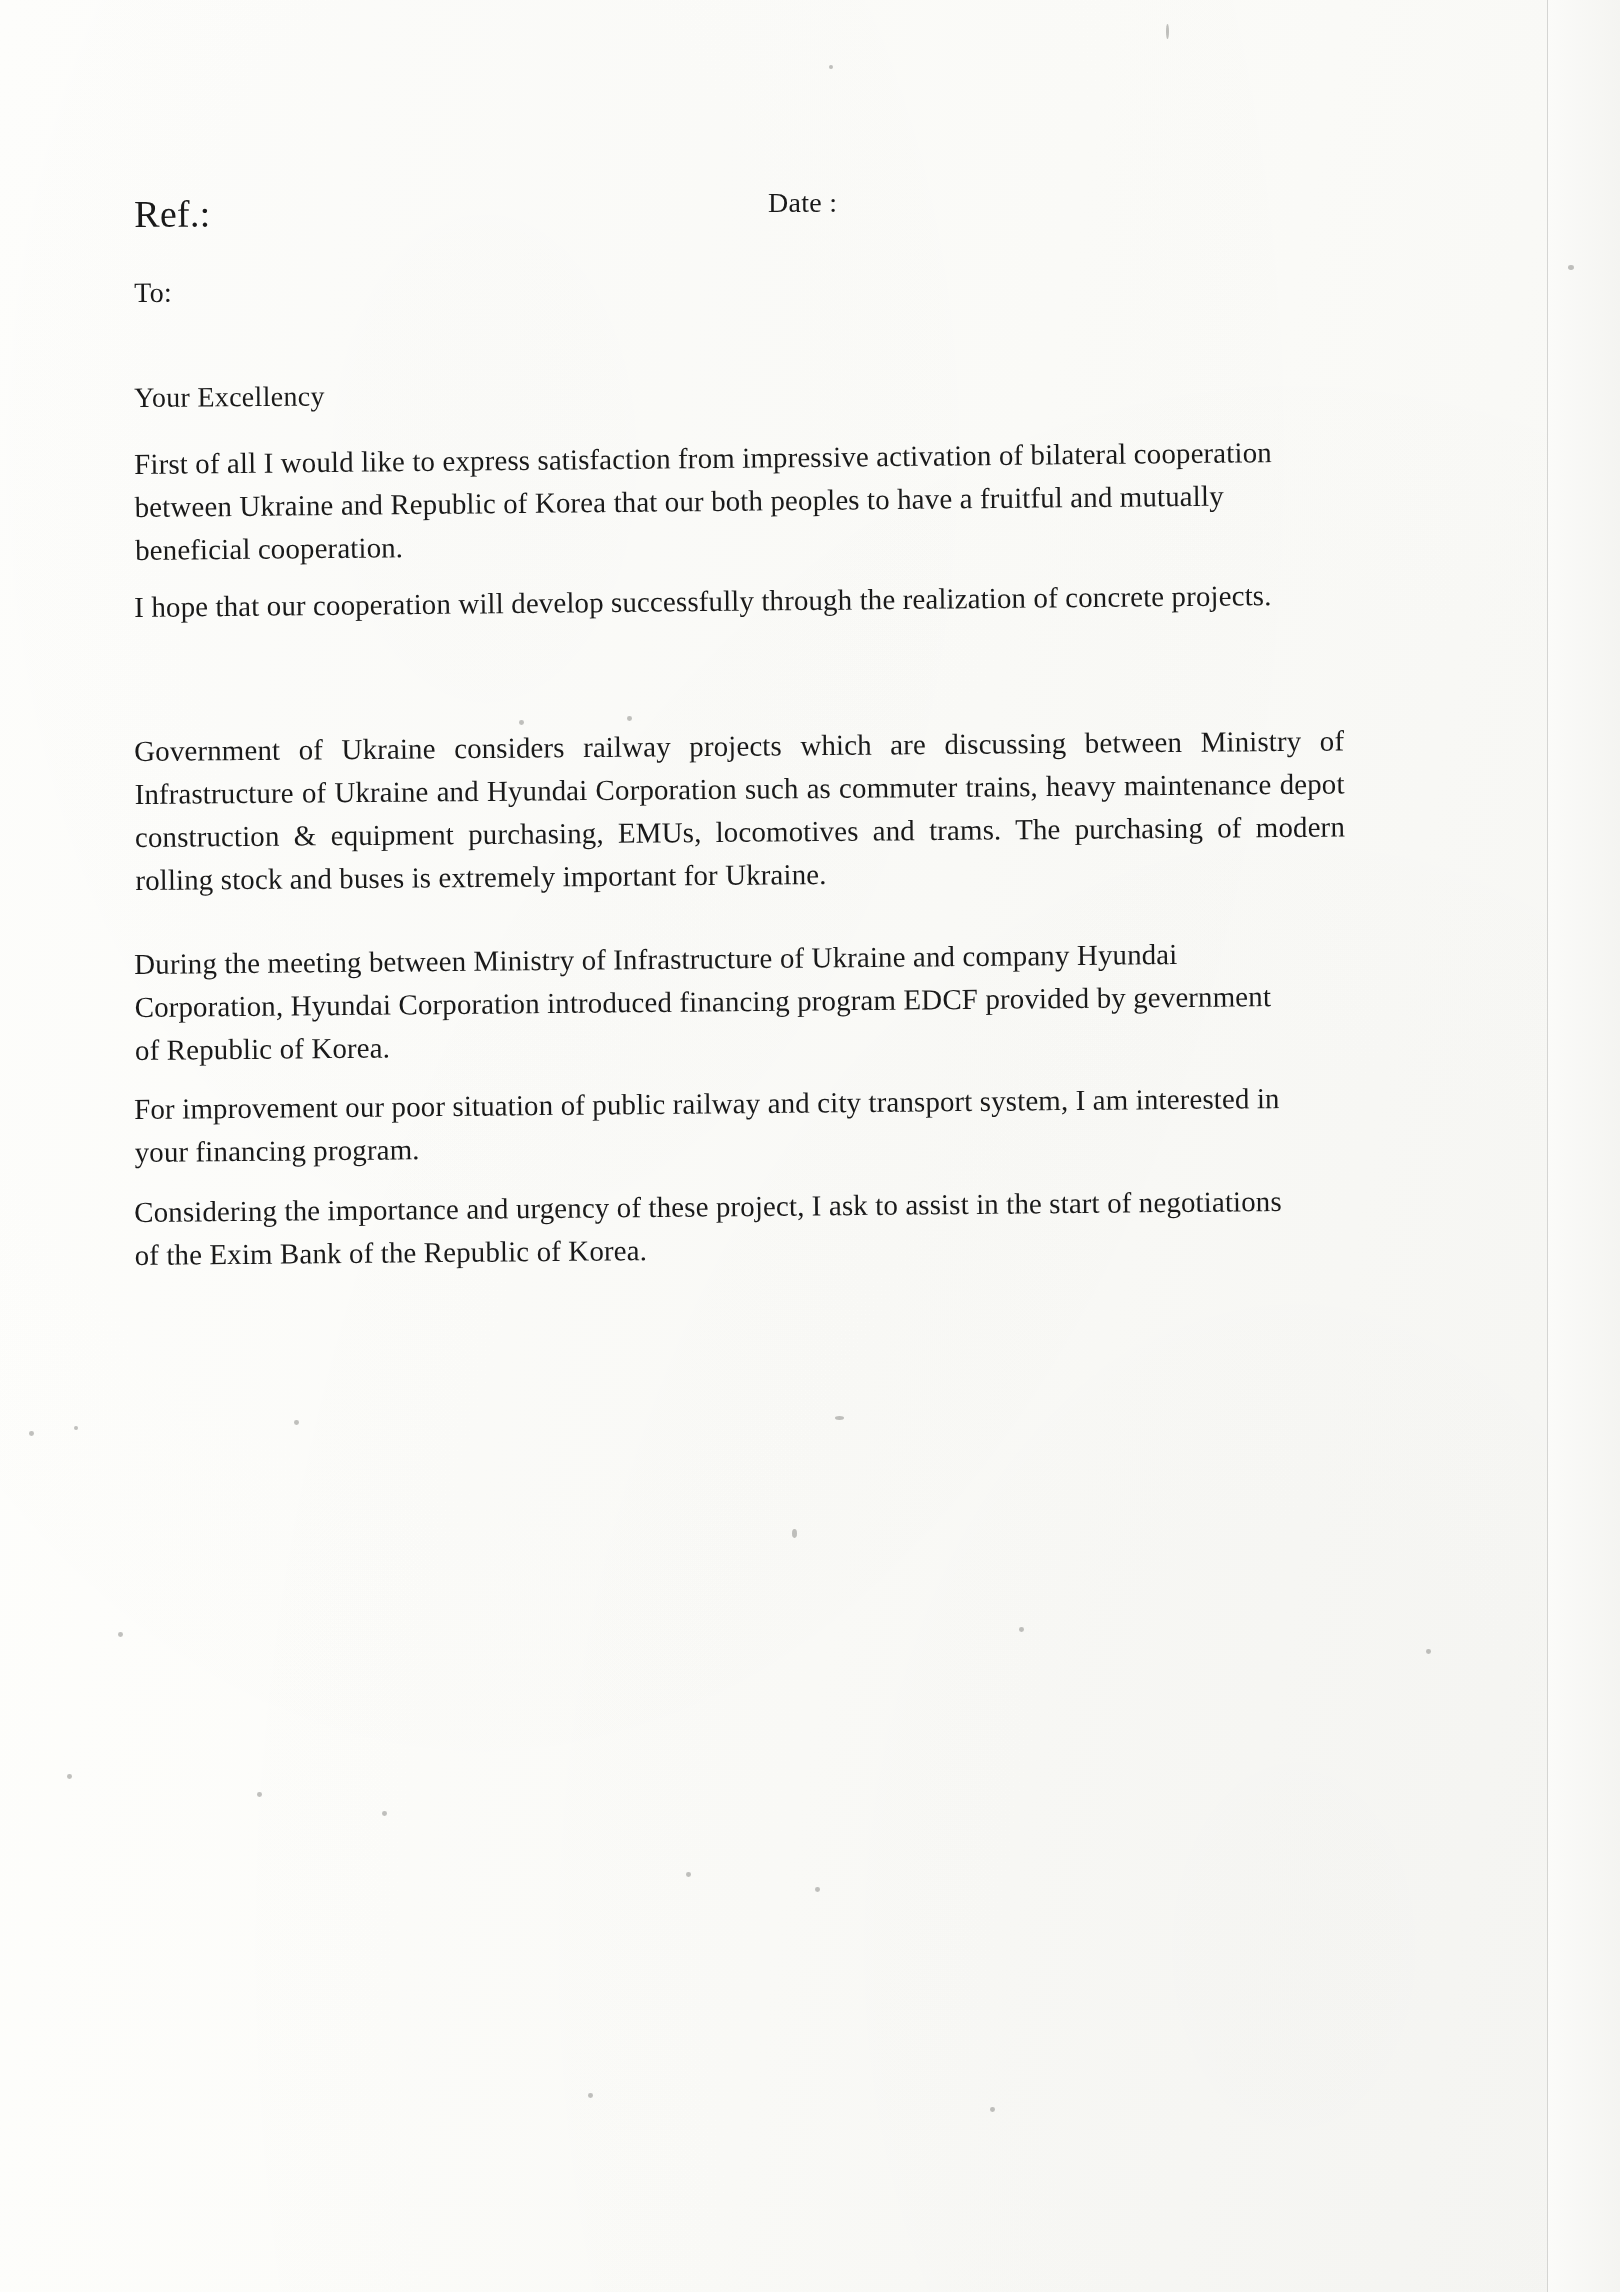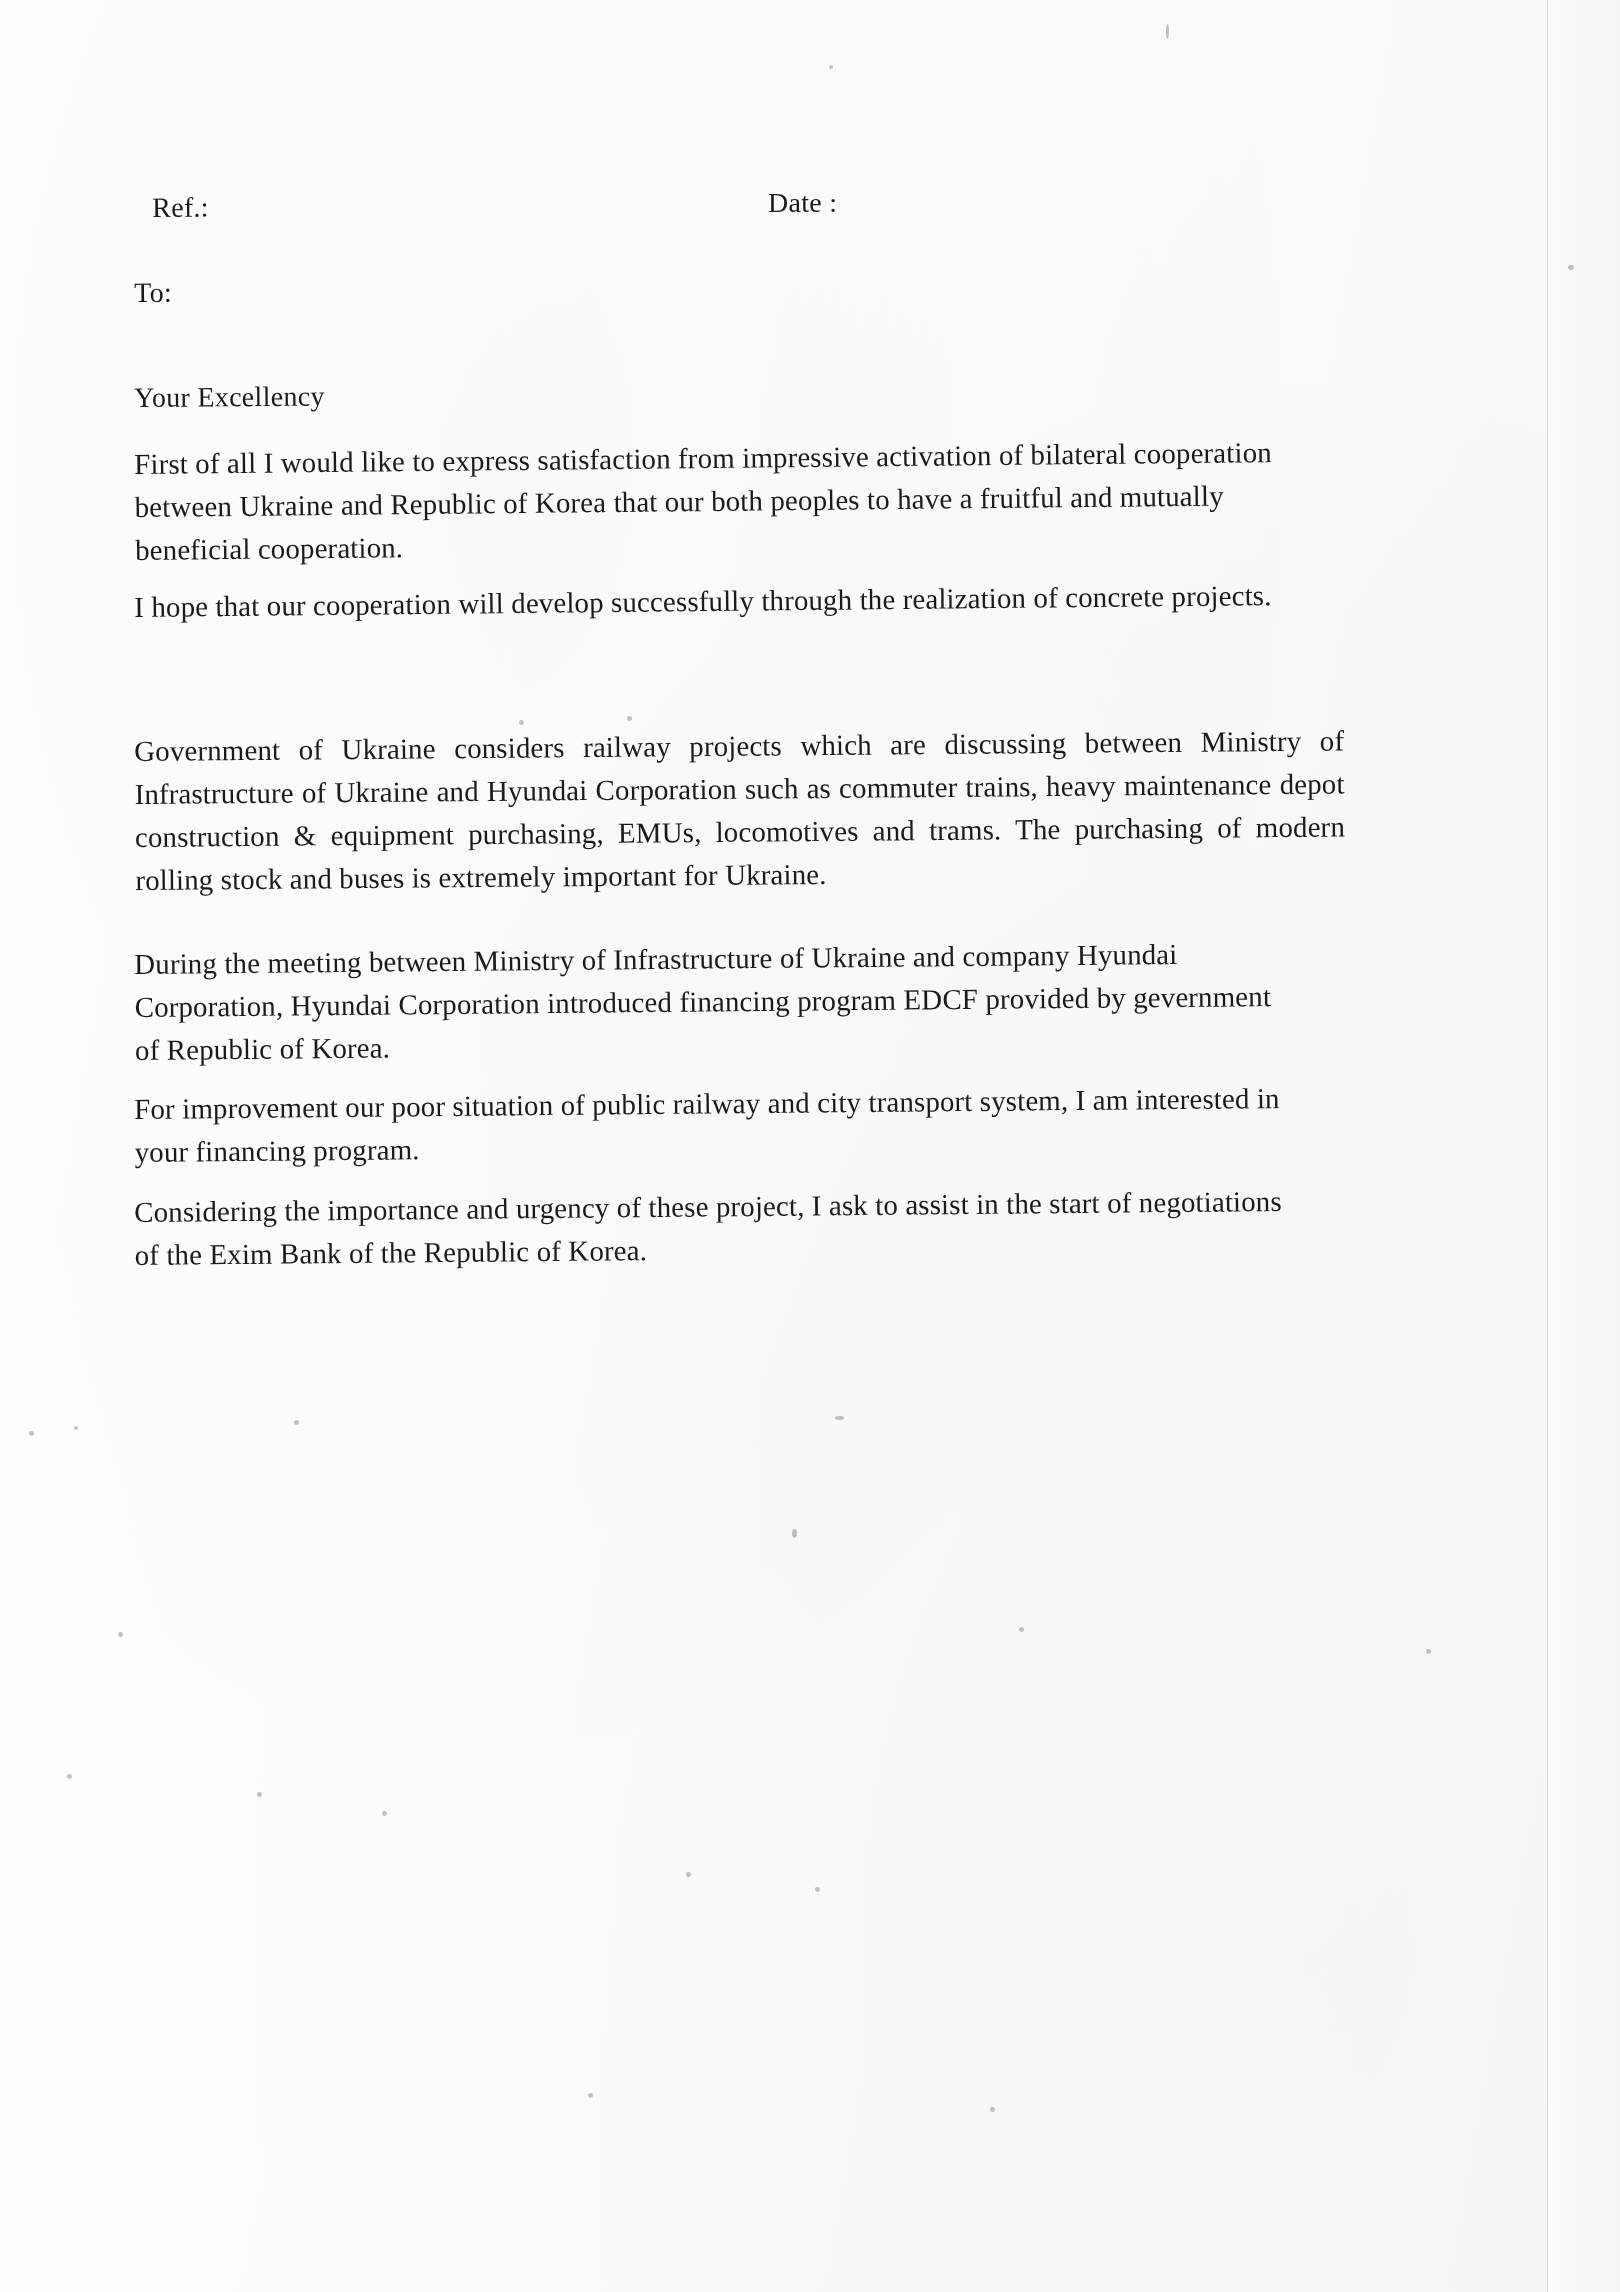--- a/index.html
+++ b/index.html
@@ -61,23 +61,22 @@
   .row-refdate {
     position: absolute;
     left: 0;
     top: 192px;
     width: 1294px;
   }
   .ref-label {
     position: absolute;
     left: 0;
     top: 0;
-    font-size: 28px;
+    font-size: 38px;
     letter-spacing: 0.3px;
-    margin-left: 18px;
   }
   .date-label {
     position: absolute;
     left: 634px;
     top: -4.9px;
     font-size: 28px;
     letter-spacing: 0.3px;
     text-align: center;
   }
   .to-label {

